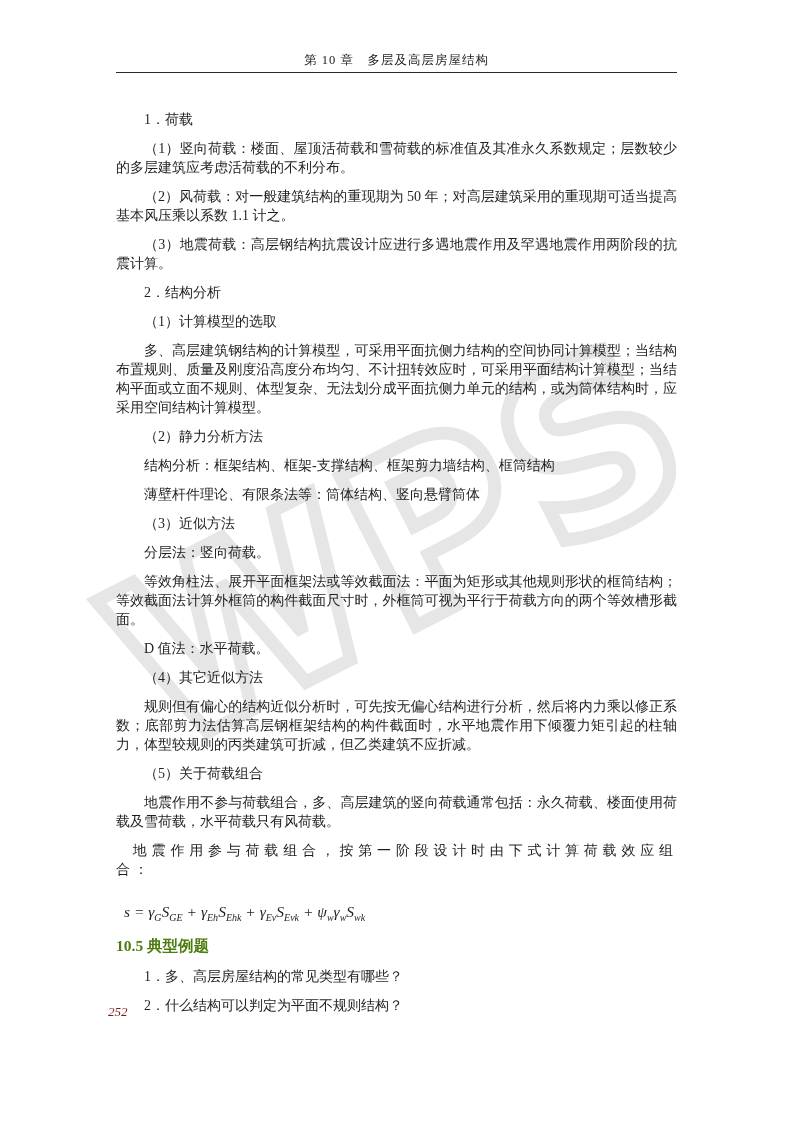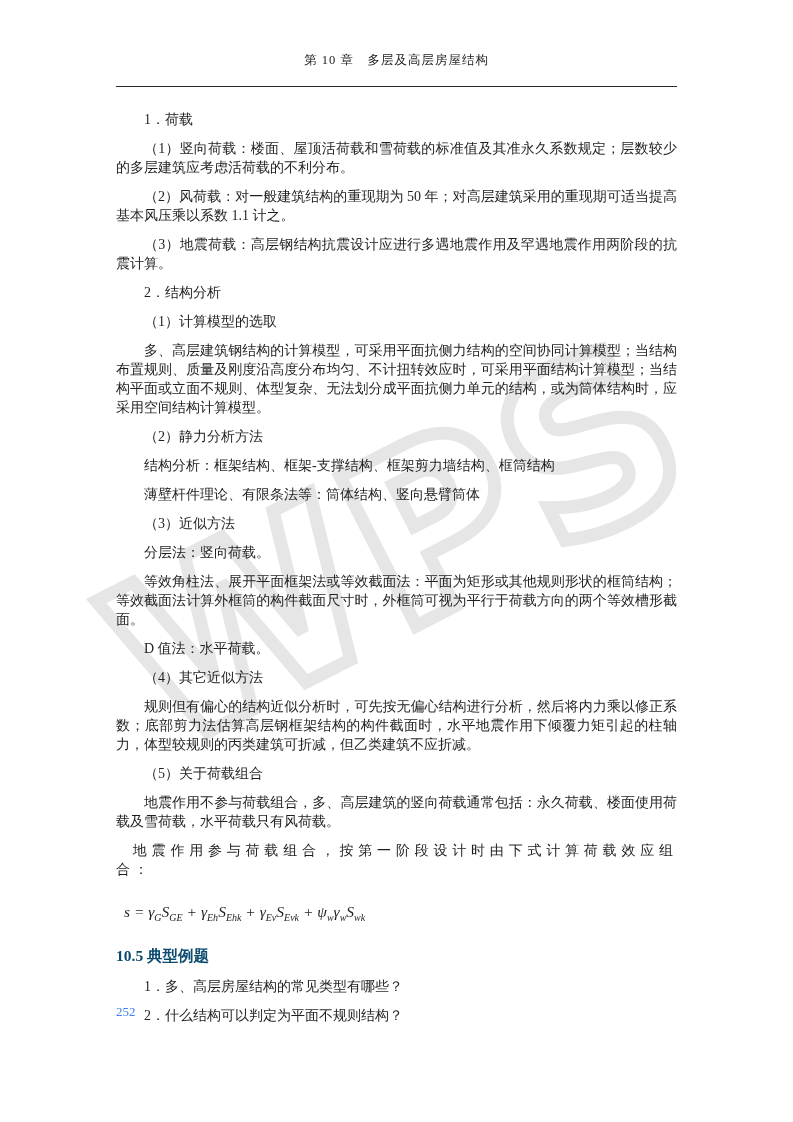--- a/index.html
+++ b/index.html
@@ -28,21 +28,21 @@
     white-space: nowrap;
   }
   .header {
     position: absolute;
     top: 52px;
     left: 116px;
     width: 561px;
     text-align: center;
     font-size: 12.5px;
     color: #222222;
-    padding-bottom: 17px;
+    padding-bottom: 3px;
     border-bottom: 1.5px solid #2a2a2a;
     z-index: 1;
     letter-spacing: 1px;
   }
   .content {
     position: absolute;
     top: 100px;
     left: 116px;
     width: 561px;
     z-index: 1;
@@ -65,34 +65,35 @@
     font-size: 15.5px;
     line-height: 26px;
     font-family: "Liberation Serif", "DejaVu Serif", serif;
   }
   .formula sub {
     font-size: 10px;
     font-style: italic;
     letter-spacing: 0;
   }
   .heading {
-    margin-top: 14px;
+    margin-top: 4px;
     font-weight: 700;
     font-size: 15.5px;
     line-height: 22px;
     text-indent: 0;
-    color: #0c4a6e;
+    color: #4d7c0f;
   }
   .page-number {
     position: absolute;
-    left: 116px;
+    left: 108px;
     top: 1004px;
     font-size: 13px;
-    color: #3b82f6;
+    color: #7f1d1d;
     z-index: 1;
+    font-style: italic;
   }
 </style>
 </head>
 <body>
 
 <div class="page">
   <div class="watermark">WPS</div>
 
   <div class="header">
     <span>第 10 章　多层及高层房屋结构</span>

